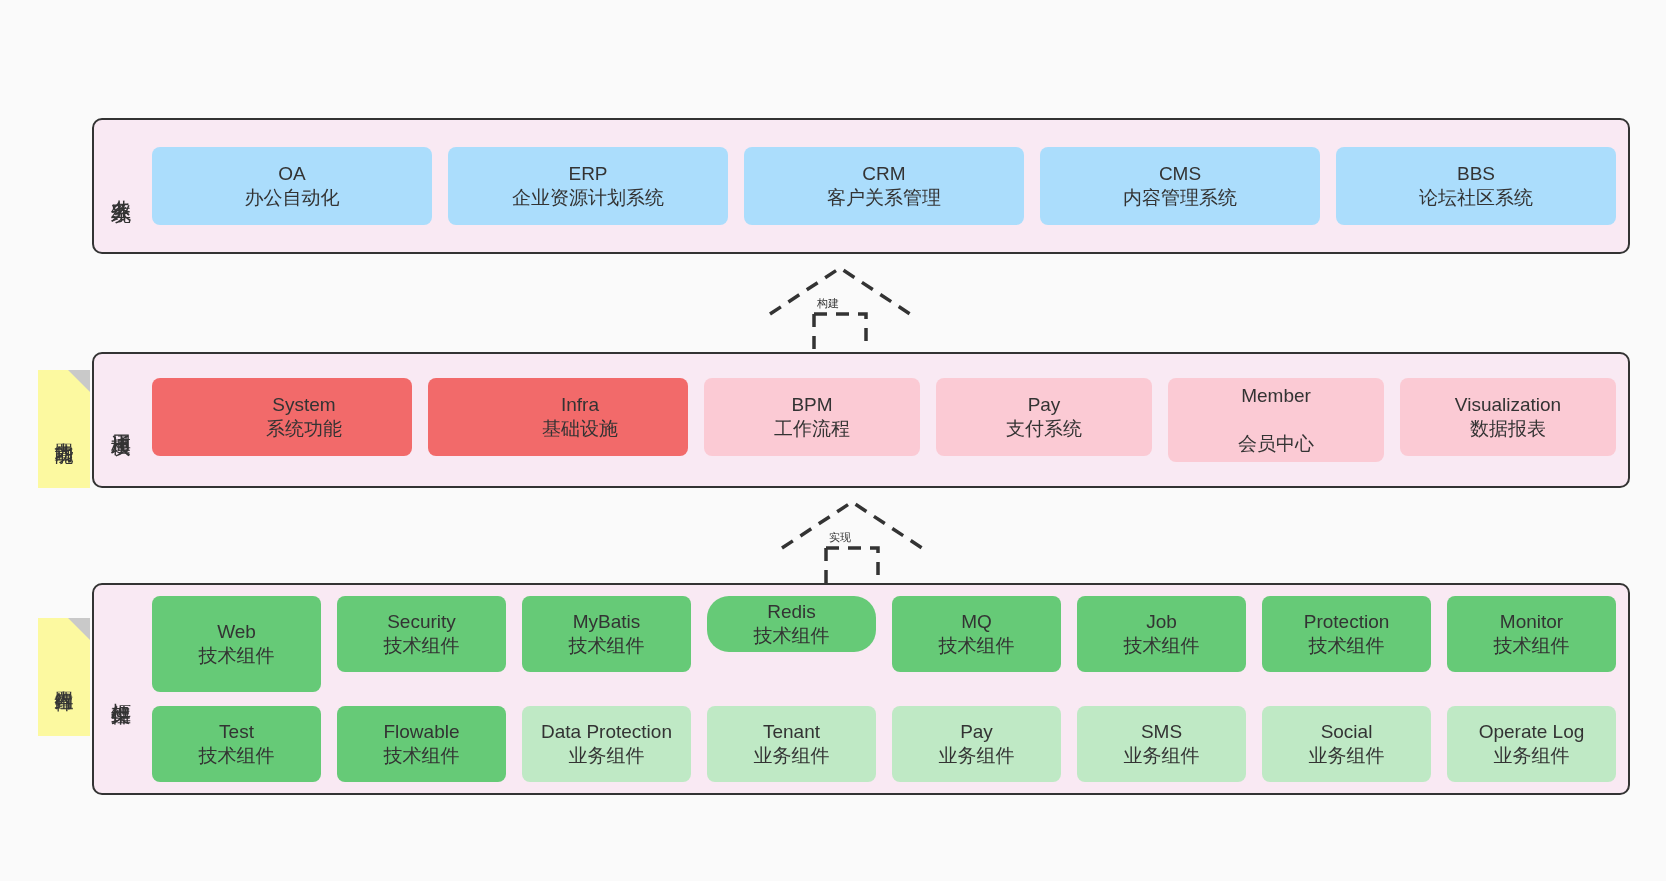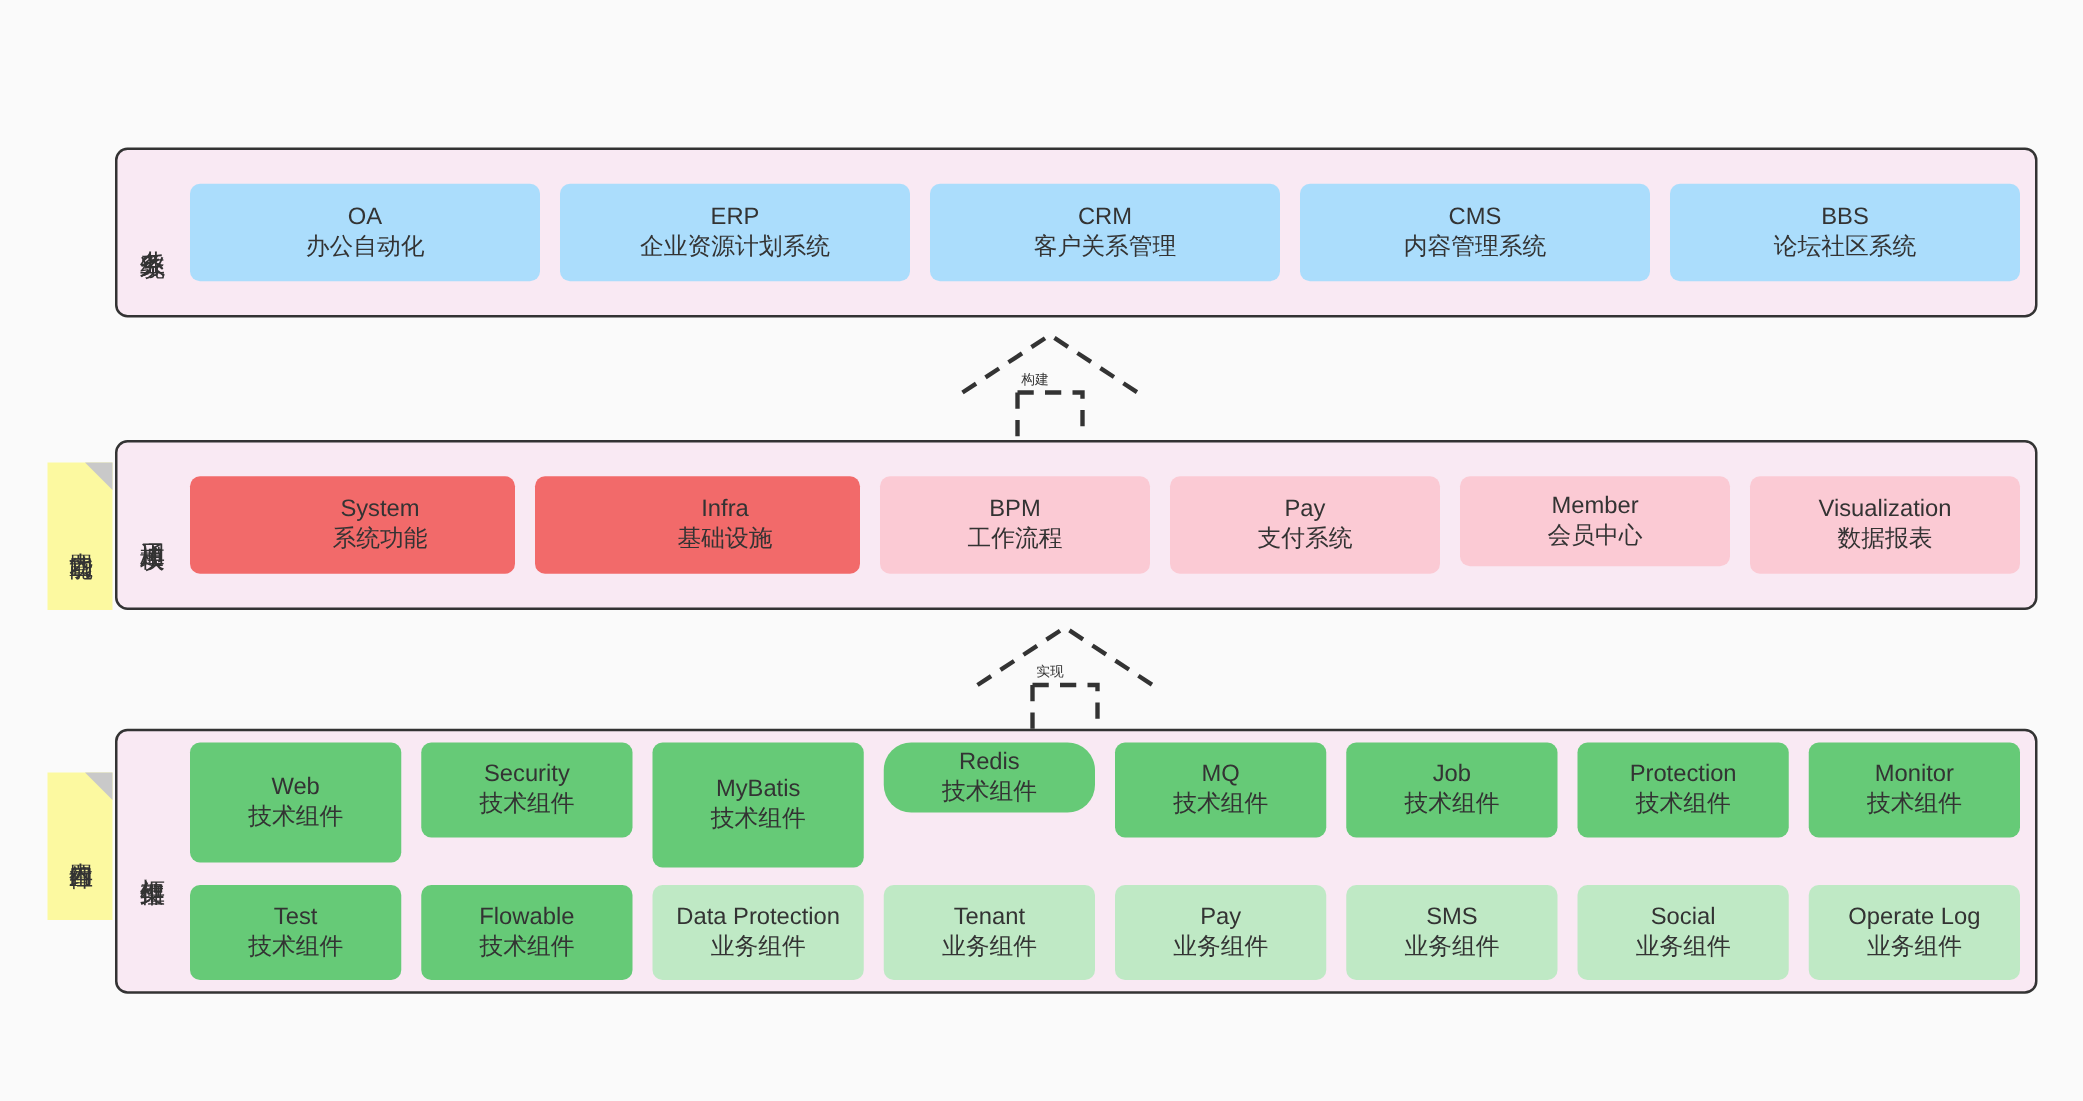--- a/index.html
+++ b/index.html
@@ -173,21 +173,21 @@
             <span class="l2">基础设施</span>
           </div>
           <div class="card c-pink" style="height: 78px;">
             <span class="l1">BPM</span>
             <span class="l2">工作流程</span>
           </div>
           <div class="card c-pink" style="height: 78px;">
             <span class="l1">Pay</span>
             <span class="l2">支付系统</span>
           </div>
-          <div class="card c-pink" style="height: 72px;">
+          <div class="card c-pink" style="height: 84px; justify-content: space-between;">
             <span class="l1">Member</span>
             <span class="l2">会员中心</span>
           </div>
           <div class="card c-pink" style="height: 78px;">
             <span class="l1">Visualization</span>
             <span class="l2">数据报表</span>
           </div>
         </div>
     </div>
   </div>
@@ -210,21 +210,21 @@
     <div class="layer-body">
       <div class="row" id="row-fw1">
           <div class="card c-green" style="height: 96px;">
             <span class="l1">Web</span>
             <span class="l2">技术组件</span>
           </div>
           <div class="card c-green" style="height: 76px;">
             <span class="l1">Security</span>
             <span class="l2">技术组件</span>
           </div>
-          <div class="card c-green" style="height: 100px;">
+          <div class="card c-green" style="height: 76px;">
             <span class="l1">MyBatis</span>
             <span class="l2">技术组件</span>
           </div>
           <div class="card c-green" style="height: 56px; border-radius: 22px;">
             <span class="l1">Redis</span>
             <span class="l2">技术组件</span>
           </div>
           <div class="card c-green" style="height: 76px;">
             <span class="l1">MQ</span>
             <span class="l2">技术组件</span>

